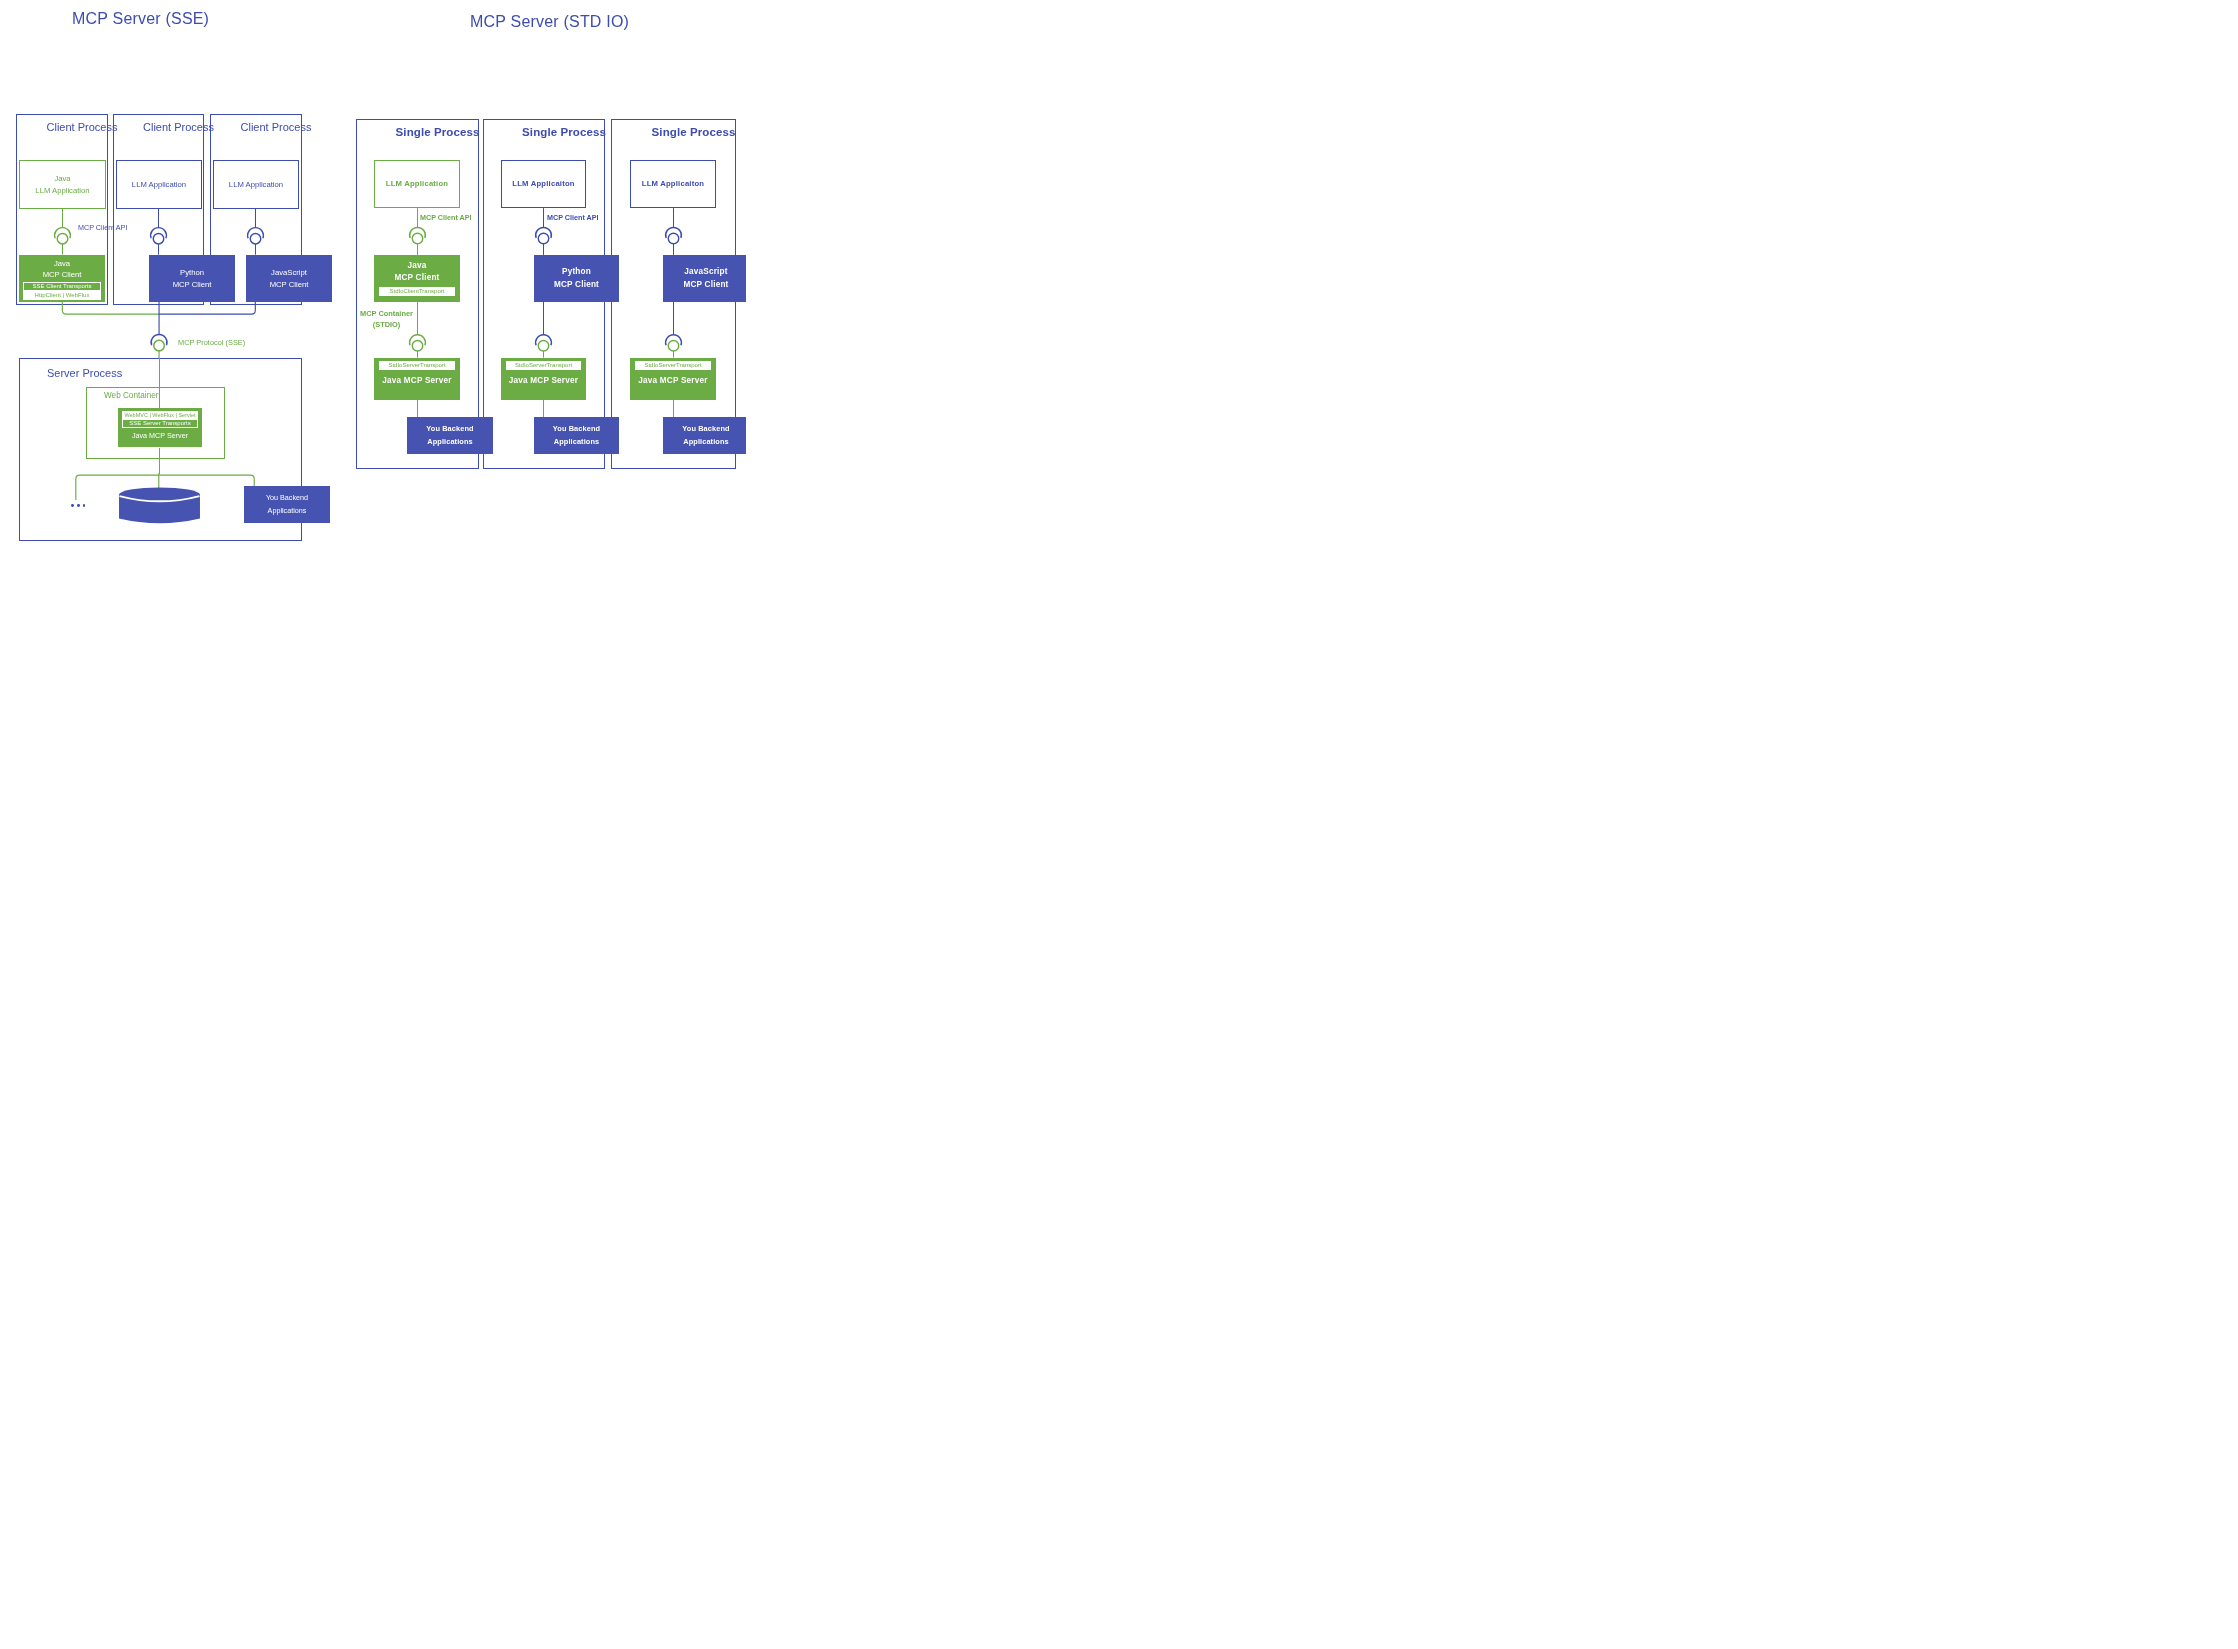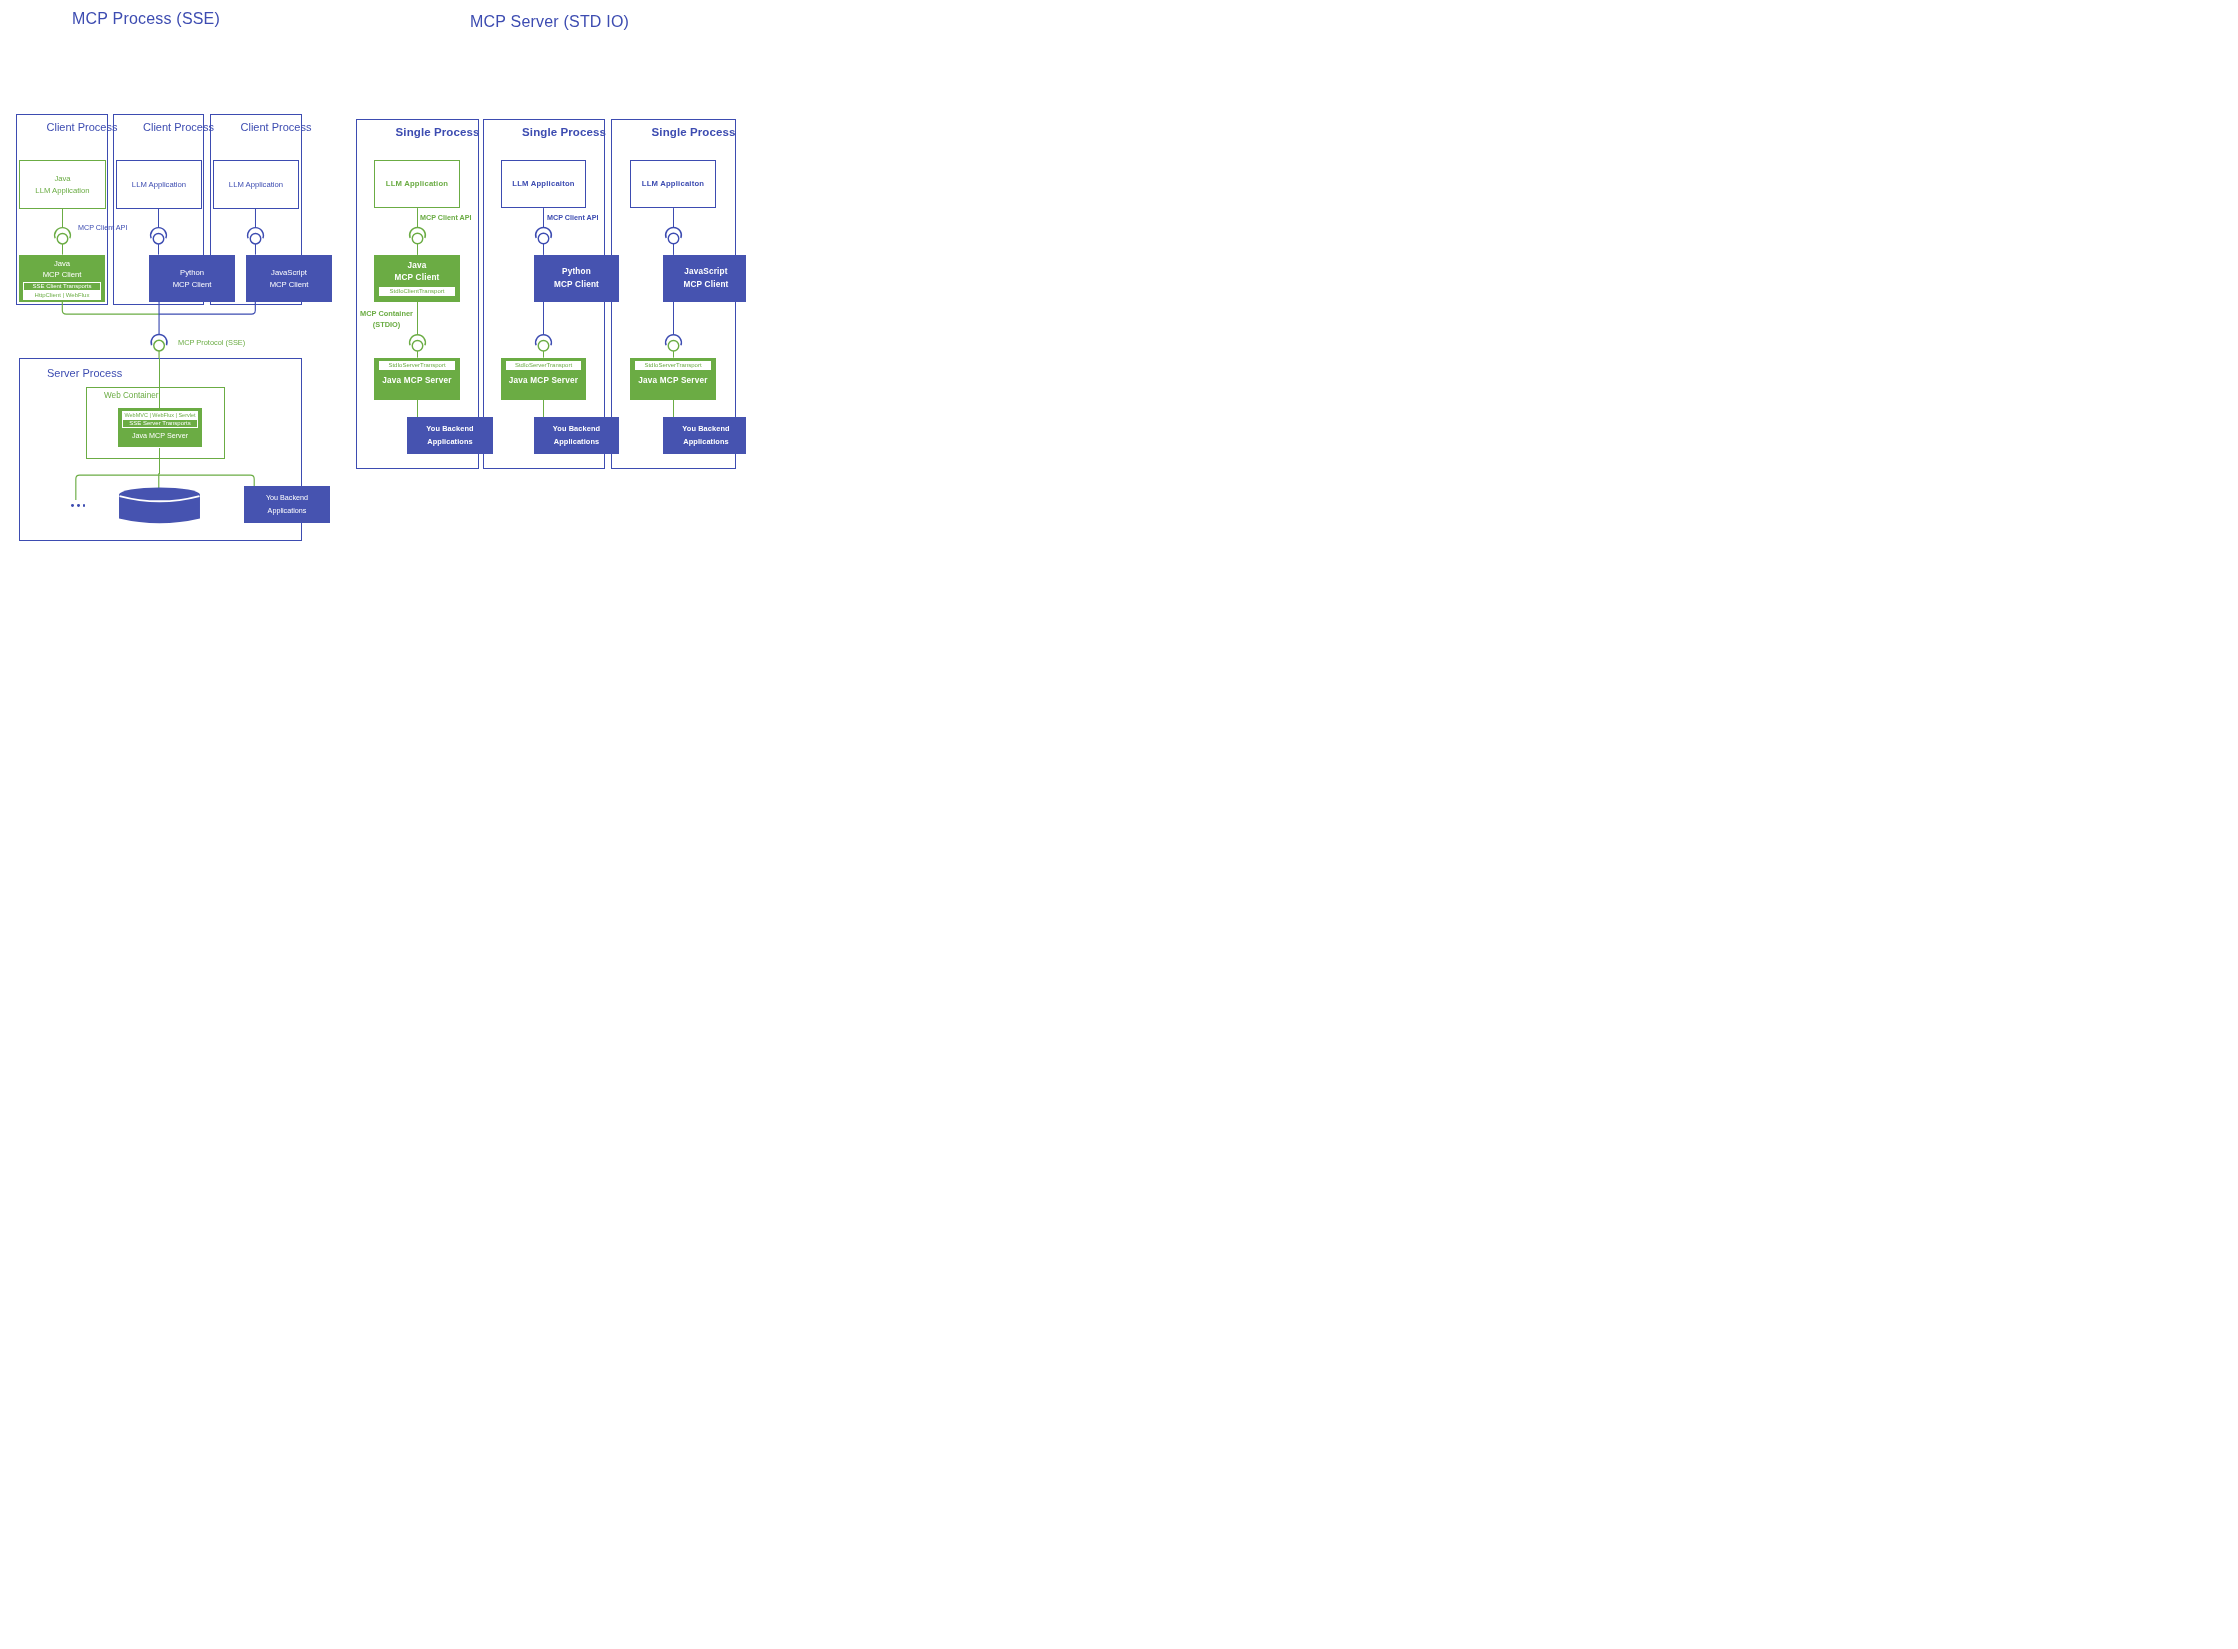--- a/index.html
+++ b/index.html
@@ -34,21 +34,21 @@
   .dots{display:flex;gap:2.9px;}
   .dots span{width:2.9px;height:2.9px;border-radius:50%;background:#3d4cb1;display:block;}
   .backend{font-size:7.2px;line-height:1.7;}
   .backend.w6{font-size:7.4px;font-weight:600;letter-spacing:0.1px;}
 </style>
 </head>
 <body>
 
 <div class="stage">
 
-  <div class="abs blue-t sec-title" style="left:72px;top:9.6px;">MCP Process (SSE)</div>
+  <div class="abs blue-t sec-title" style="left:72px;top:9.6px;">MCP Server (SSE)</div>
 
   <div class="abs proc-box" style="left:16px;top:114px;width:92px;height:191px;"></div>
   <div class="abs proc-box" style="left:113px;top:114px;width:91px;height:191px;"></div>
   <div class="abs proc-box" style="left:210px;top:114px;width:92px;height:191px;"></div>
 
   <div class="abs blue-t proc-title" style="left:16px;top:121px;width:92px;">Client Process</div>
   <div class="abs blue-t proc-title" style="left:113px;top:121px;width:91px;">Client Process</div>
   <div class="abs blue-t proc-title" style="left:210px;top:121px;width:92px;">Client Process</div>
 
   <div class="abs app-box gb" style="left:19px;top:160px;width:87px;height:49px;">

